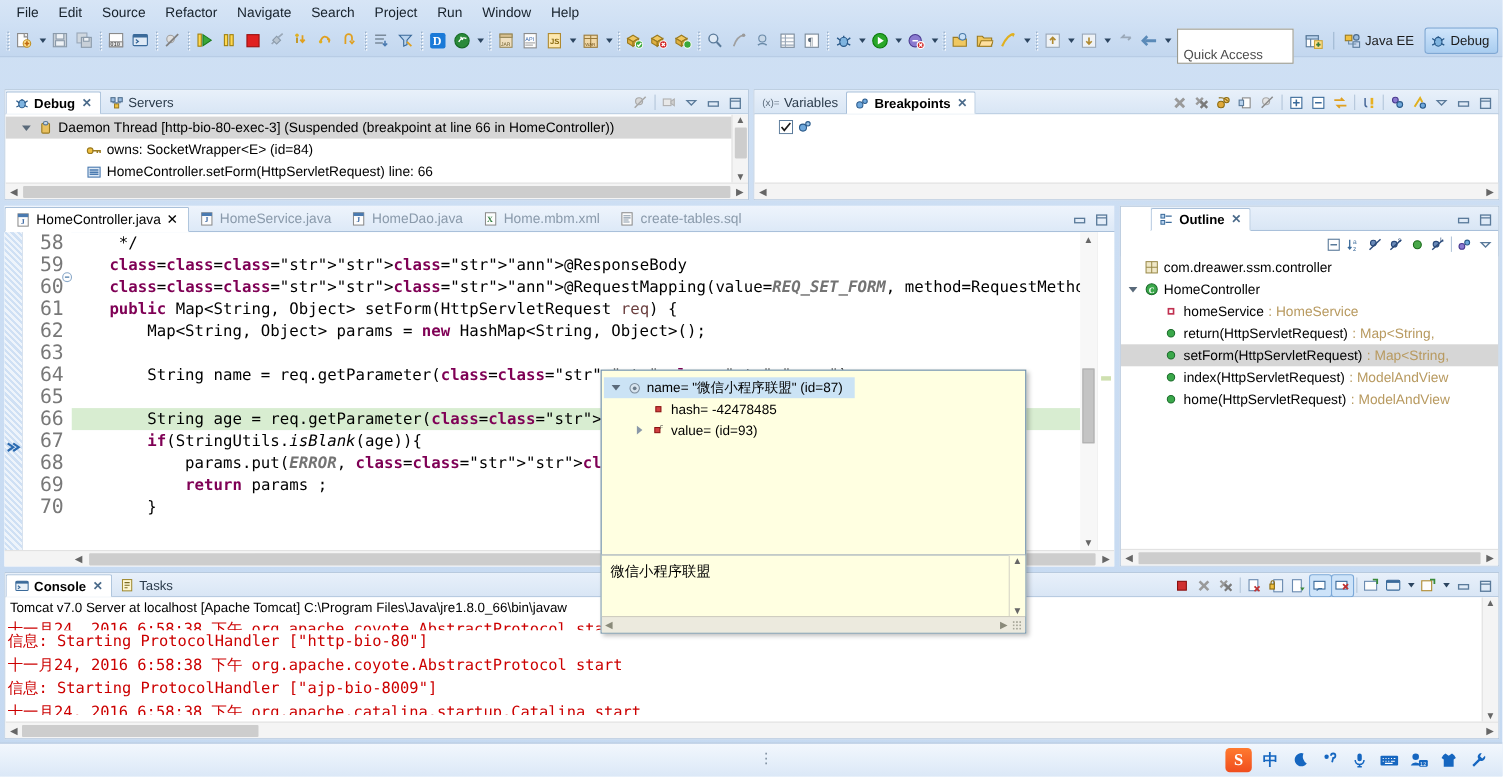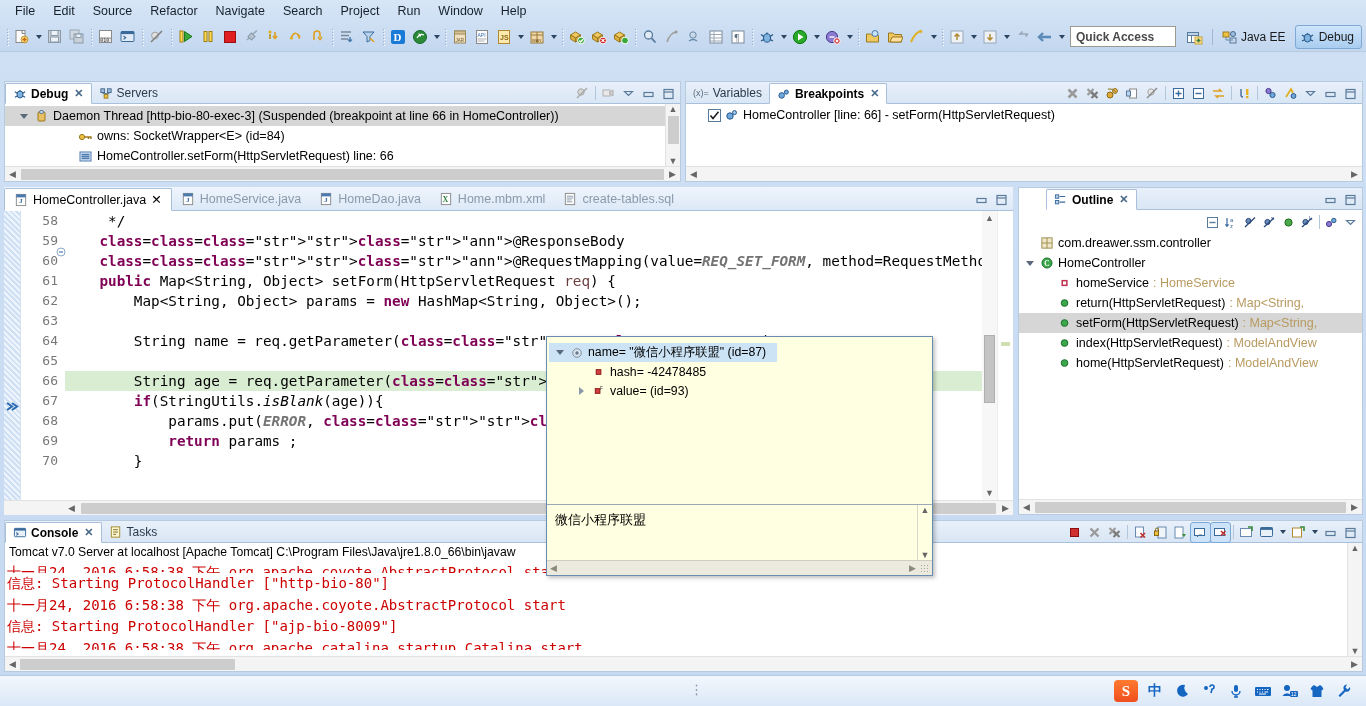--- a/index.html
+++ b/index.html
@@ -55,24 +55,24 @@
   .tb-arrow { width:11px; height:22px; display:flex; align-items:center; justify-content:center; }
   .tb-arrow::after {
     content:""; width:0;height:0;
     border-left:3.5px solid transparent; border-right:3.5px solid transparent;
     border-top:4px solid #2c4560;
   }
   .ico { width:16px; height:16px; display:block; position:relative; }
 
   .quick-access {
     position:absolute; right: 190px; top:4px;
-    width:106px; height:21px;
+    width:106px; height:32px;
     background:#fff; border:1px solid #9a9a8f;
     font-size:12px; color:#4a4a4a;
-    display:flex; align-items:center; padding-left:5px;font-weight:bold;
+    display:flex; align-items:flex-end; padding-left:5px;
   }
   .persp-area {
     position:absolute; right:4px; top:2px;
     height:26px; display:flex; align-items:center; gap:2px;
   }
   .persp-btn {
     display:flex; align-items:center; gap:4px;
     height:24px; padding:0 7px 0 4px; font-size:12px; color:#1a1a1a;
   }
   .persp-btn.active {
@@ -172,21 +172,21 @@
   }
   .code-area { position:absolute; inset:24px 0 0 0; background:#fff; overflow:hidden; }
   .marker-bar {
     position:absolute; left:0; top:0; bottom:15px; width:17px;
     background-image: repeating-linear-gradient(45deg,#cfe0f4 0 2px, #eef4fb 2px 4px);
     border-right:1px solid #d8e2ee;
   }
   .line-nums {
     position:absolute; left:17px; top:0; bottom:15px; width:44px;
     background:#fff; text-align:right; padding-right:7px;
-    font-family:"DejaVu Sans Mono", monospace; font-size:13px; color:#787878;
+    font-family:"DejaVu Sans Mono", monospace; font-size:18px; color:#787878;
   }
   .code-lines {
     position:absolute; left:61px; top:0; right:31px; bottom:15px;
     font-family:"DejaVu Sans Mono", monospace; font-size:14.3px;
     white-space:pre; overflow:hidden;
   }
   .ln { height:20px; line-height:20px; }
   .ln.cur { background:#d8edd1; }
   .kw { color:#7f0055; font-weight:bold; }
   .fld { color:#737373; font-weight:bold; font-style:italic; }
@@ -806,21 +806,20 @@
             <rect x="0.5" y="0.5" width="12" height="12" fill="#fff" stroke="#5a7a9a"></rect>
             <path d="M2.5 6.5 L5 9.5 L10.5 2.8" fill="none" stroke="#1a1a1a" stroke-width="1.5"></path>
           </svg>
         </span>
         <span style="display:inline-flex;">
           <svg width="14" height="14" viewBox="0 0 14 14">
             <circle cx="5" cy="8" r="3.2" fill="#6fa8dc" stroke="#2a5a8a"></circle>
             <circle cx="9.5" cy="4.6" r="2" fill="#9ec6ea" stroke="#2a5a8a"></circle>
           </svg>
         </span>
-        <span>HomeController [line: 66] - setForm(HttpServletRequest)</span>
       </div>
       <div class="hsb">
         <div class="sb-arrow">◀</div>
         <div style="flex:1"></div>
         <div class="sb-arrow">▶</div>
       </div>
     </div>
   </div>
 
   <div class="panel" style="left:4px; top:187px; width:1009px; height:328px; border:none; background:transparent;">

